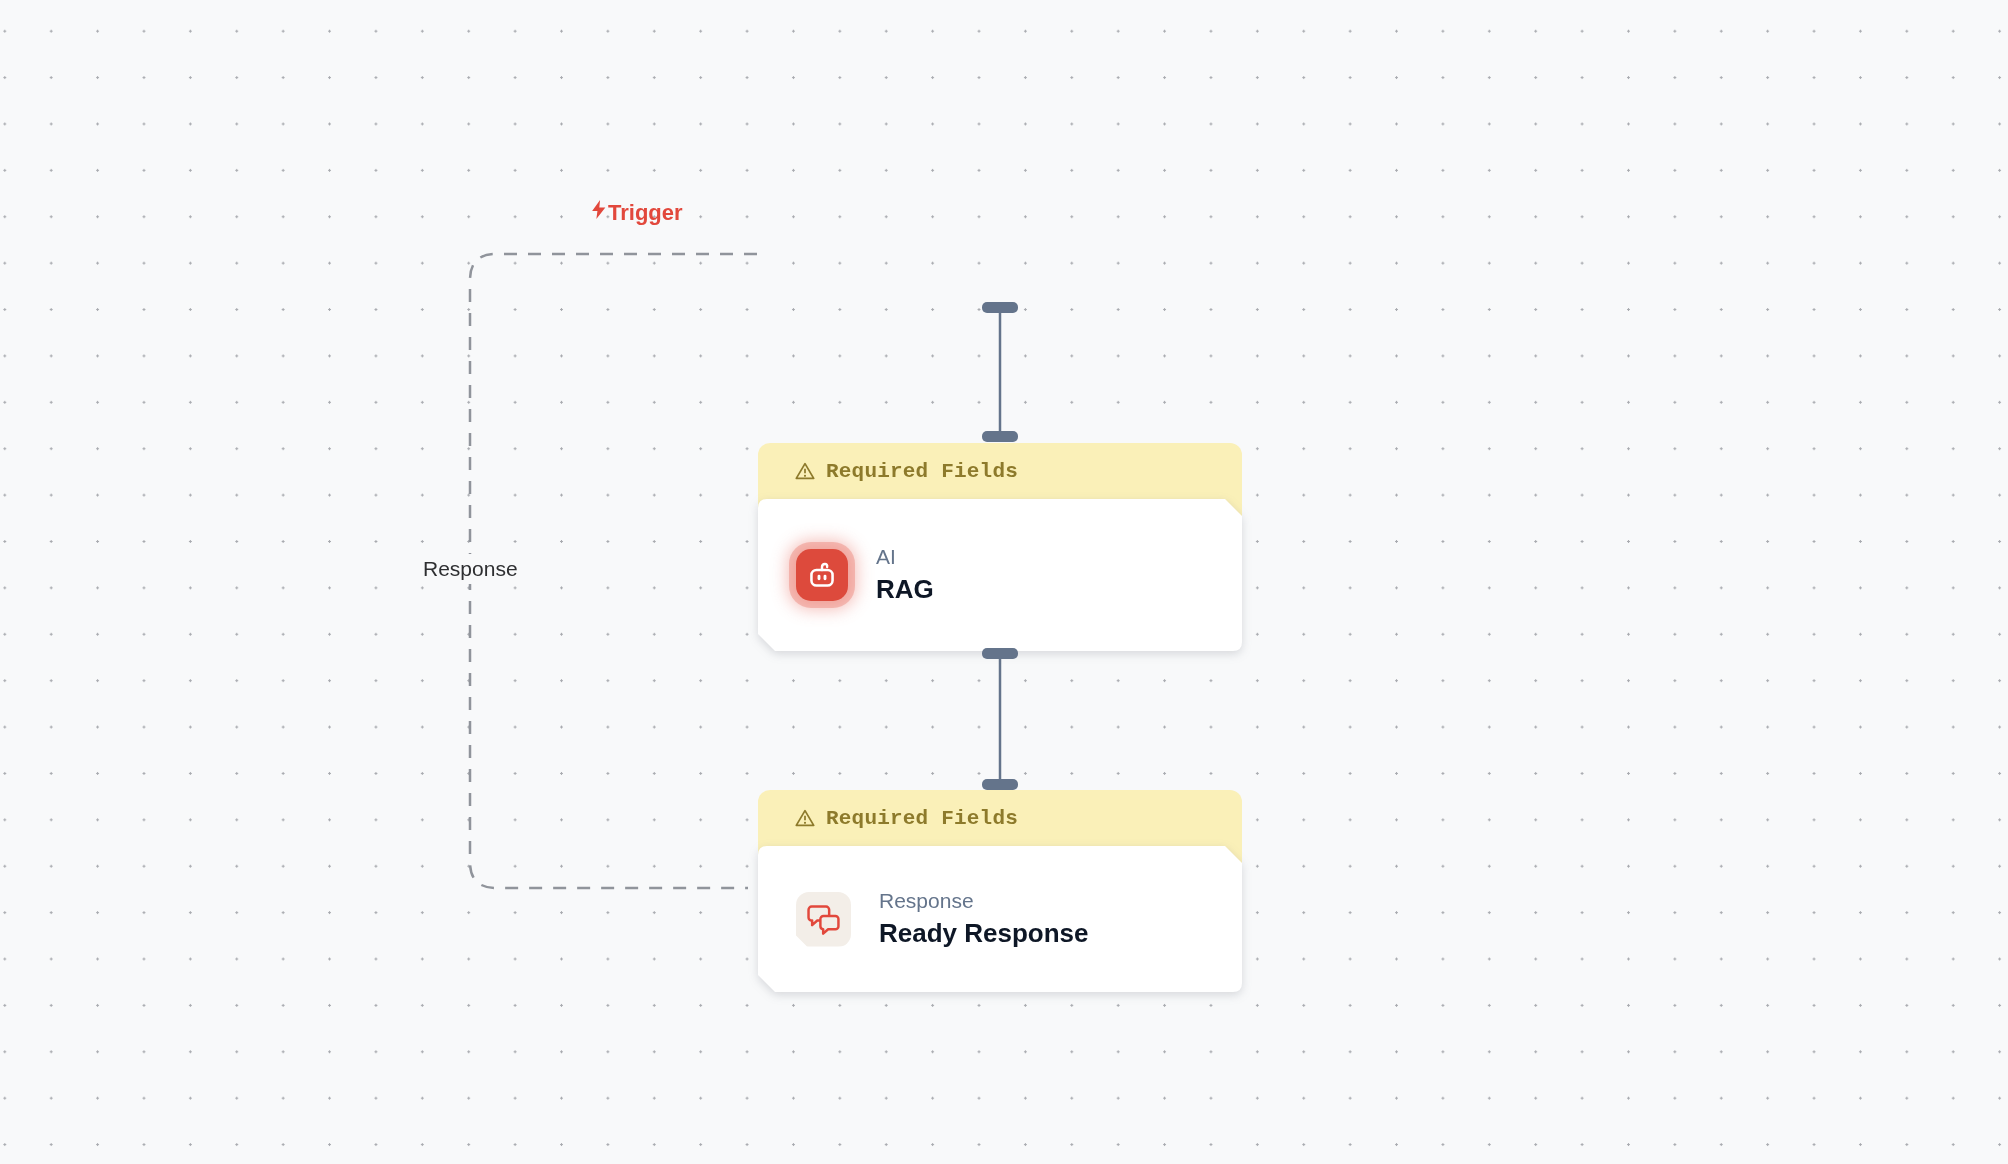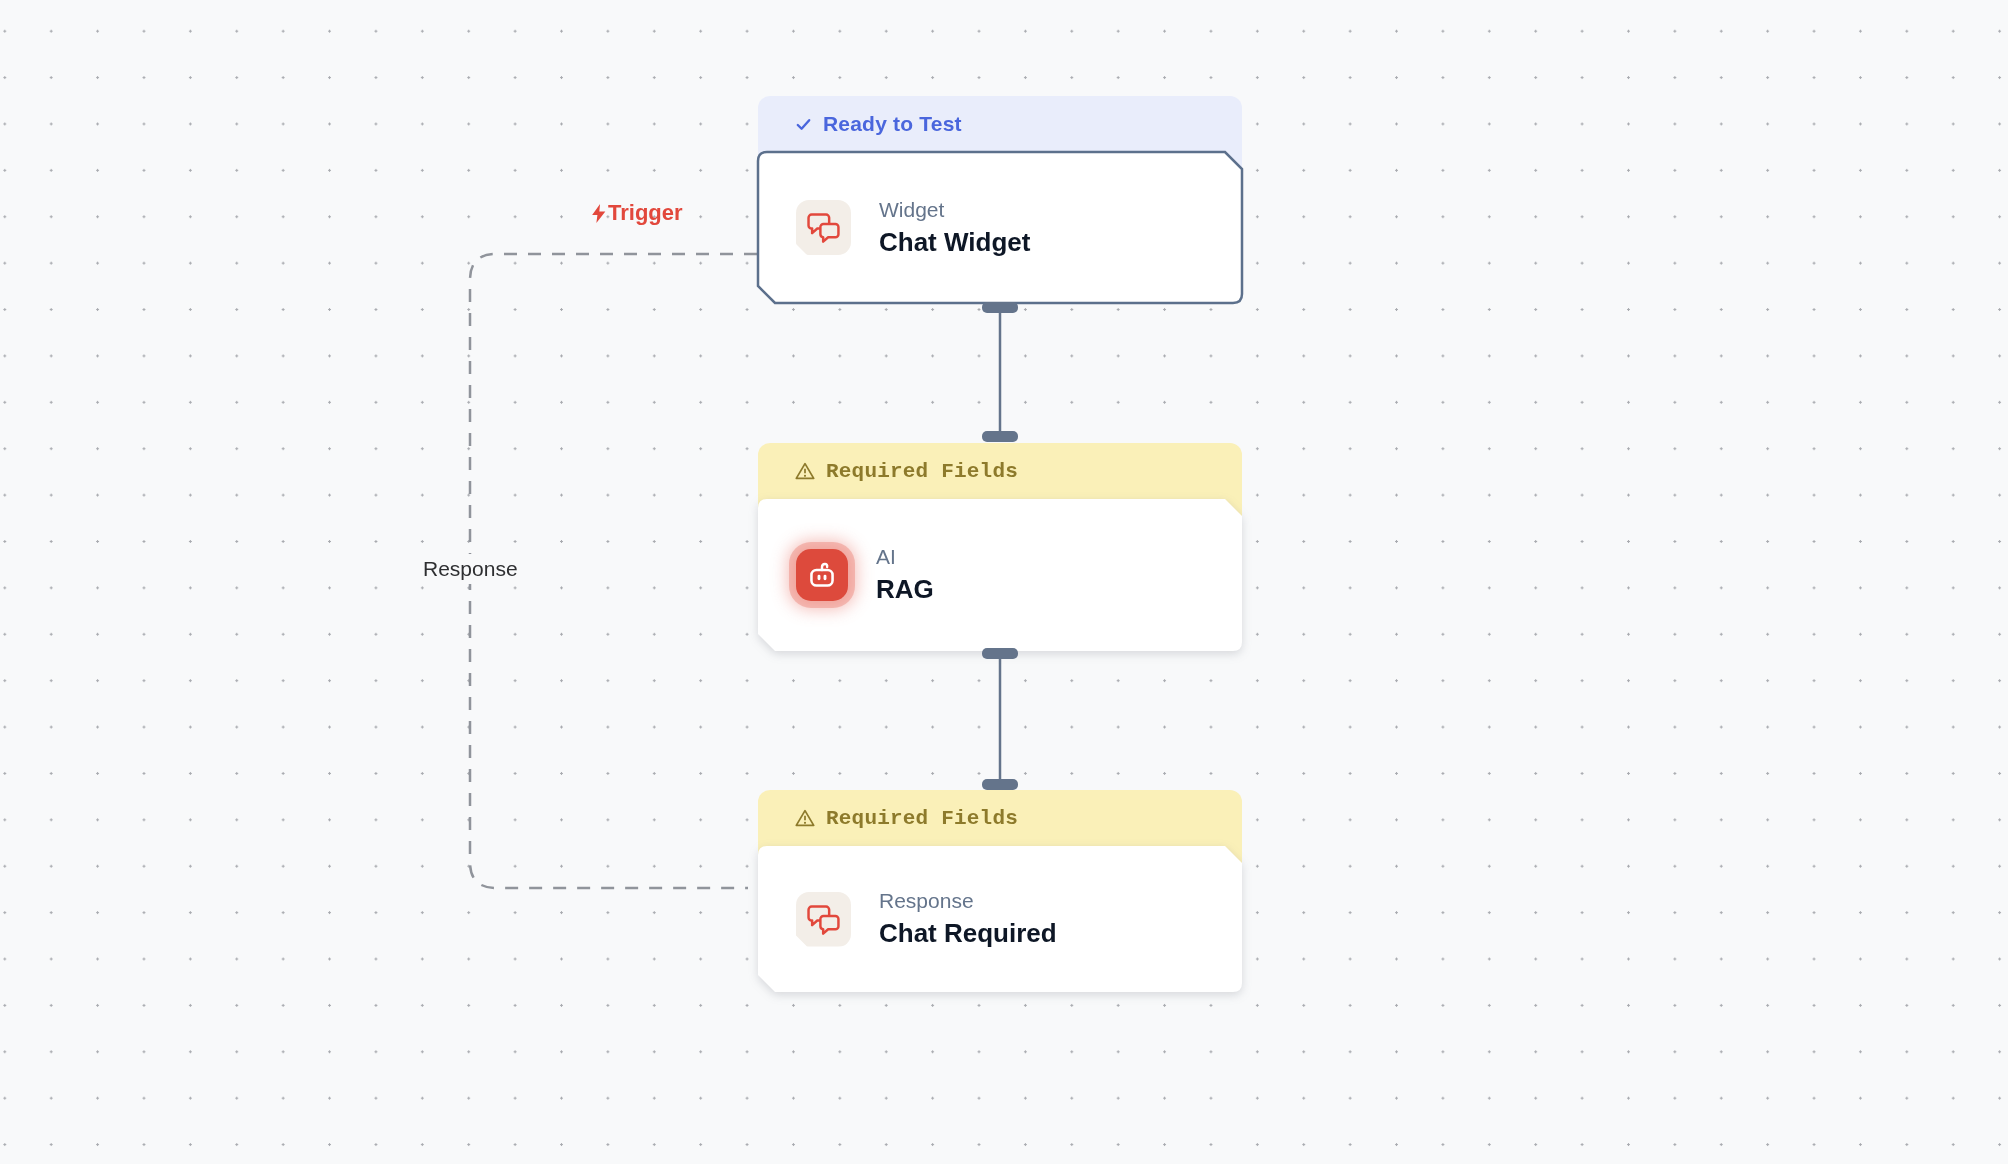--- a/index.html
+++ b/index.html
@@ -44,21 +44,21 @@
   .texts{display:flex;flex-direction:column;gap:5px;}
   .category{font-size:21px;line-height:24px;color:#64748B;}
   .title{font-size:26px;line-height:31px;font-weight:700;color:#0E1726;}
 
   .handle{
     position:absolute;width:36px;height:11px;background:#64748B;
     border-radius:5px;z-index:5;
   }
   .float-label{position:absolute;z-index:6;}
   #trigger-label{
-    left:592px;top:200px;display:flex;align-items:center;gap:2px;
+    left:592px;top:200px;display:flex;gap:2px;
     color:#E2483C;font-size:22px;font-weight:700;
   }
   #response-label{
     left:414px;top:554px;background:#F8F9FA;padding:3px 9px;
     color:#2E2F31;font-size:21px;font-weight:400;
   }
 </style>
 </head>
 <body>
 
@@ -72,45 +72,20 @@
 
   <div class="float-label" id="trigger-label">
     <svg width="14" height="19" viewBox="0 0 13 18">
       <polygon points="7.5,0 0,10.5 5,10.5 4,18 12.5,7.2 6.8,7.2" fill="#E2483C"></polygon>
     </svg>
     <span>Trigger</span>
   </div>
 
   <div class="float-label" id="response-label">Response</div>
 
-  <div class="node" style="left:758px;top:96px;height:208px;">
-    <div class="banner banner-ready">
-      <div class="banner-inner">
-        <svg width="19" height="19" viewBox="0 0 20 20">
-          <path d="M4 10.5 L8 14.5 L16 5.5" fill="none" stroke="#4A66DD" stroke-width="2.5" stroke-linecap="round" stroke-linejoin="round"></path>
-        </svg>
-        <span>Ready to Test</span>
-      </div>
-    </div>
-    <svg class="card-shape selected" width="484" height="151">
-        <path d="M 9 0 L 467 0 L 484 17 L 484 142 Q 484 151 475 151 L 17 151 L 0 134 L 0 9 Q 0 0 9 0 Z"></path>
-      </svg>
-    <div class="card-content" style="height:151px;">
-      <div class="tile tile-beige">
-        <svg width="36" height="33" viewBox="0 0 34 32">
-          <path d="M5 3.5 h14 a3 3 0 0 1 3 3 v7.5 a3 3 0 0 1 -3 3 h-8.5 l-5 4.5 v-4.5 h-0.5 a3 3 0 0 1 -3 -3 v-7.5 a3 3 0 0 1 3 -3 z" fill="none" stroke="#E2483C" stroke-width="2.4" stroke-linejoin="round"></path>
-          <path d="M16.5 12.5 h11.5 a3 3 0 0 1 3 3 v7 a3 3 0 0 1 -3 3 h-7 l-4.8 4.2 v-4.2 a3.2 3.2 0 0 1 -2.7 -3 v-7 a3 3 0 0 1 3 -3 z" fill="#F3EEE8" stroke="#E2483C" stroke-width="2.4" stroke-linejoin="round"></path>
-        </svg>
-      </div>
-      <div class="texts">
-        <div class="category">Widget</div>
-        <div class="title">Chat Widget</div>
-      </div>
-    </div>
-  </div>
 
   <div class="node" style="left:758px;top:443px;height:209px;">
     <div class="banner banner-warning">
       <div class="banner-inner">
         <svg width="22" height="22" viewBox="0 0 24 24">
           <path d="M12 4 L21.5 20 H2.5 Z" fill="none" stroke="#8D7A2B" stroke-width="1.9" stroke-linejoin="round"></path>
           <line x1="12" y1="9.5" x2="12" y2="14.5" stroke="#8D7A2B" stroke-width="1.9"></line>
           <circle cx="12" cy="17.3" r="1.15" fill="#8D7A2B"></circle>
         </svg>
         <span>Required Fields</span>
@@ -151,21 +126,21 @@
       </svg>
     <div class="card-content" style="height:146px;">
       <div class="tile tile-beige">
         <svg width="36" height="33" viewBox="0 0 34 32">
           <path d="M5 3.5 h14 a3 3 0 0 1 3 3 v7.5 a3 3 0 0 1 -3 3 h-8.5 l-5 4.5 v-4.5 h-0.5 a3 3 0 0 1 -3 -3 v-7.5 a3 3 0 0 1 3 -3 z" fill="none" stroke="#E2483C" stroke-width="2.4" stroke-linejoin="round"></path>
           <path d="M16.5 12.5 h11.5 a3 3 0 0 1 3 3 v7 a3 3 0 0 1 -3 3 h-7 l-4.8 4.2 v-4.2 a3.2 3.2 0 0 1 -2.7 -3 v-7 a3 3 0 0 1 3 -3 z" fill="#F3EEE8" stroke="#E2483C" stroke-width="2.4" stroke-linejoin="round"></path>
         </svg>
       </div>
       <div class="texts">
         <div class="category">Response</div>
-        <div class="title">Chat Required</div>
+        <div class="title">Ready Response</div>
       </div>
     </div>
   </div>
 
   <div class="handle" style="left:982px;top:302px;"></div>
   <div class="handle" style="left:982px;top:431px;"></div>
   <div class="handle" style="left:982px;top:648px;"></div>
   <div class="handle" style="left:982px;top:779px;"></div>
 
 </div>

